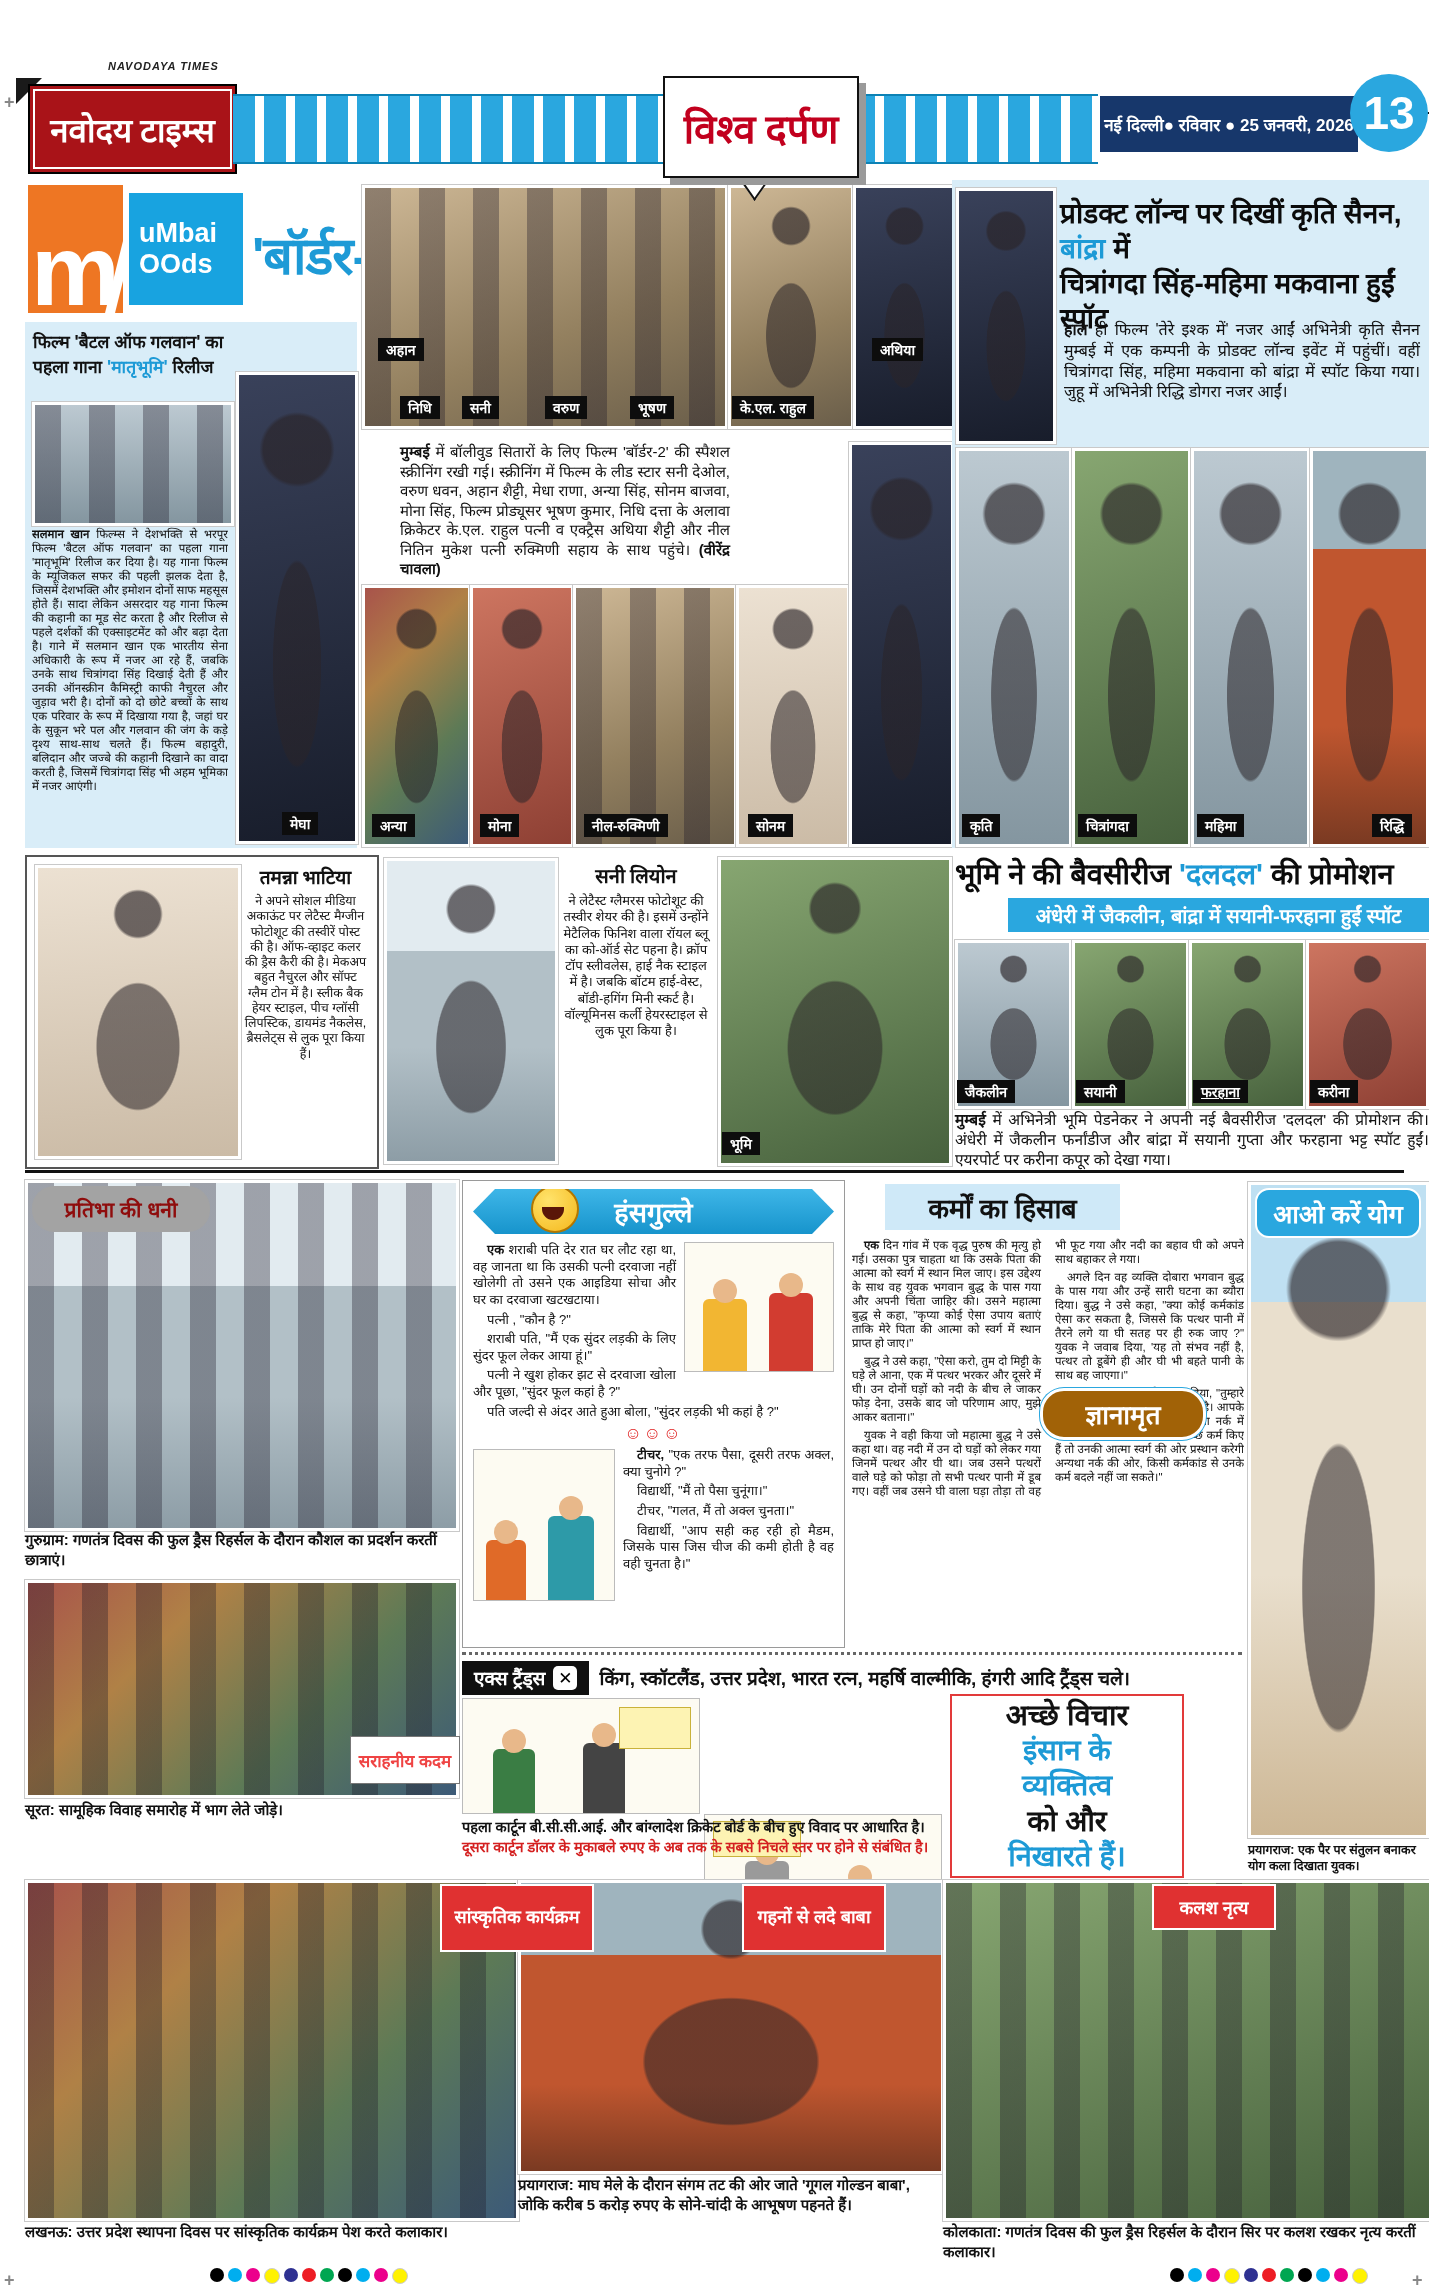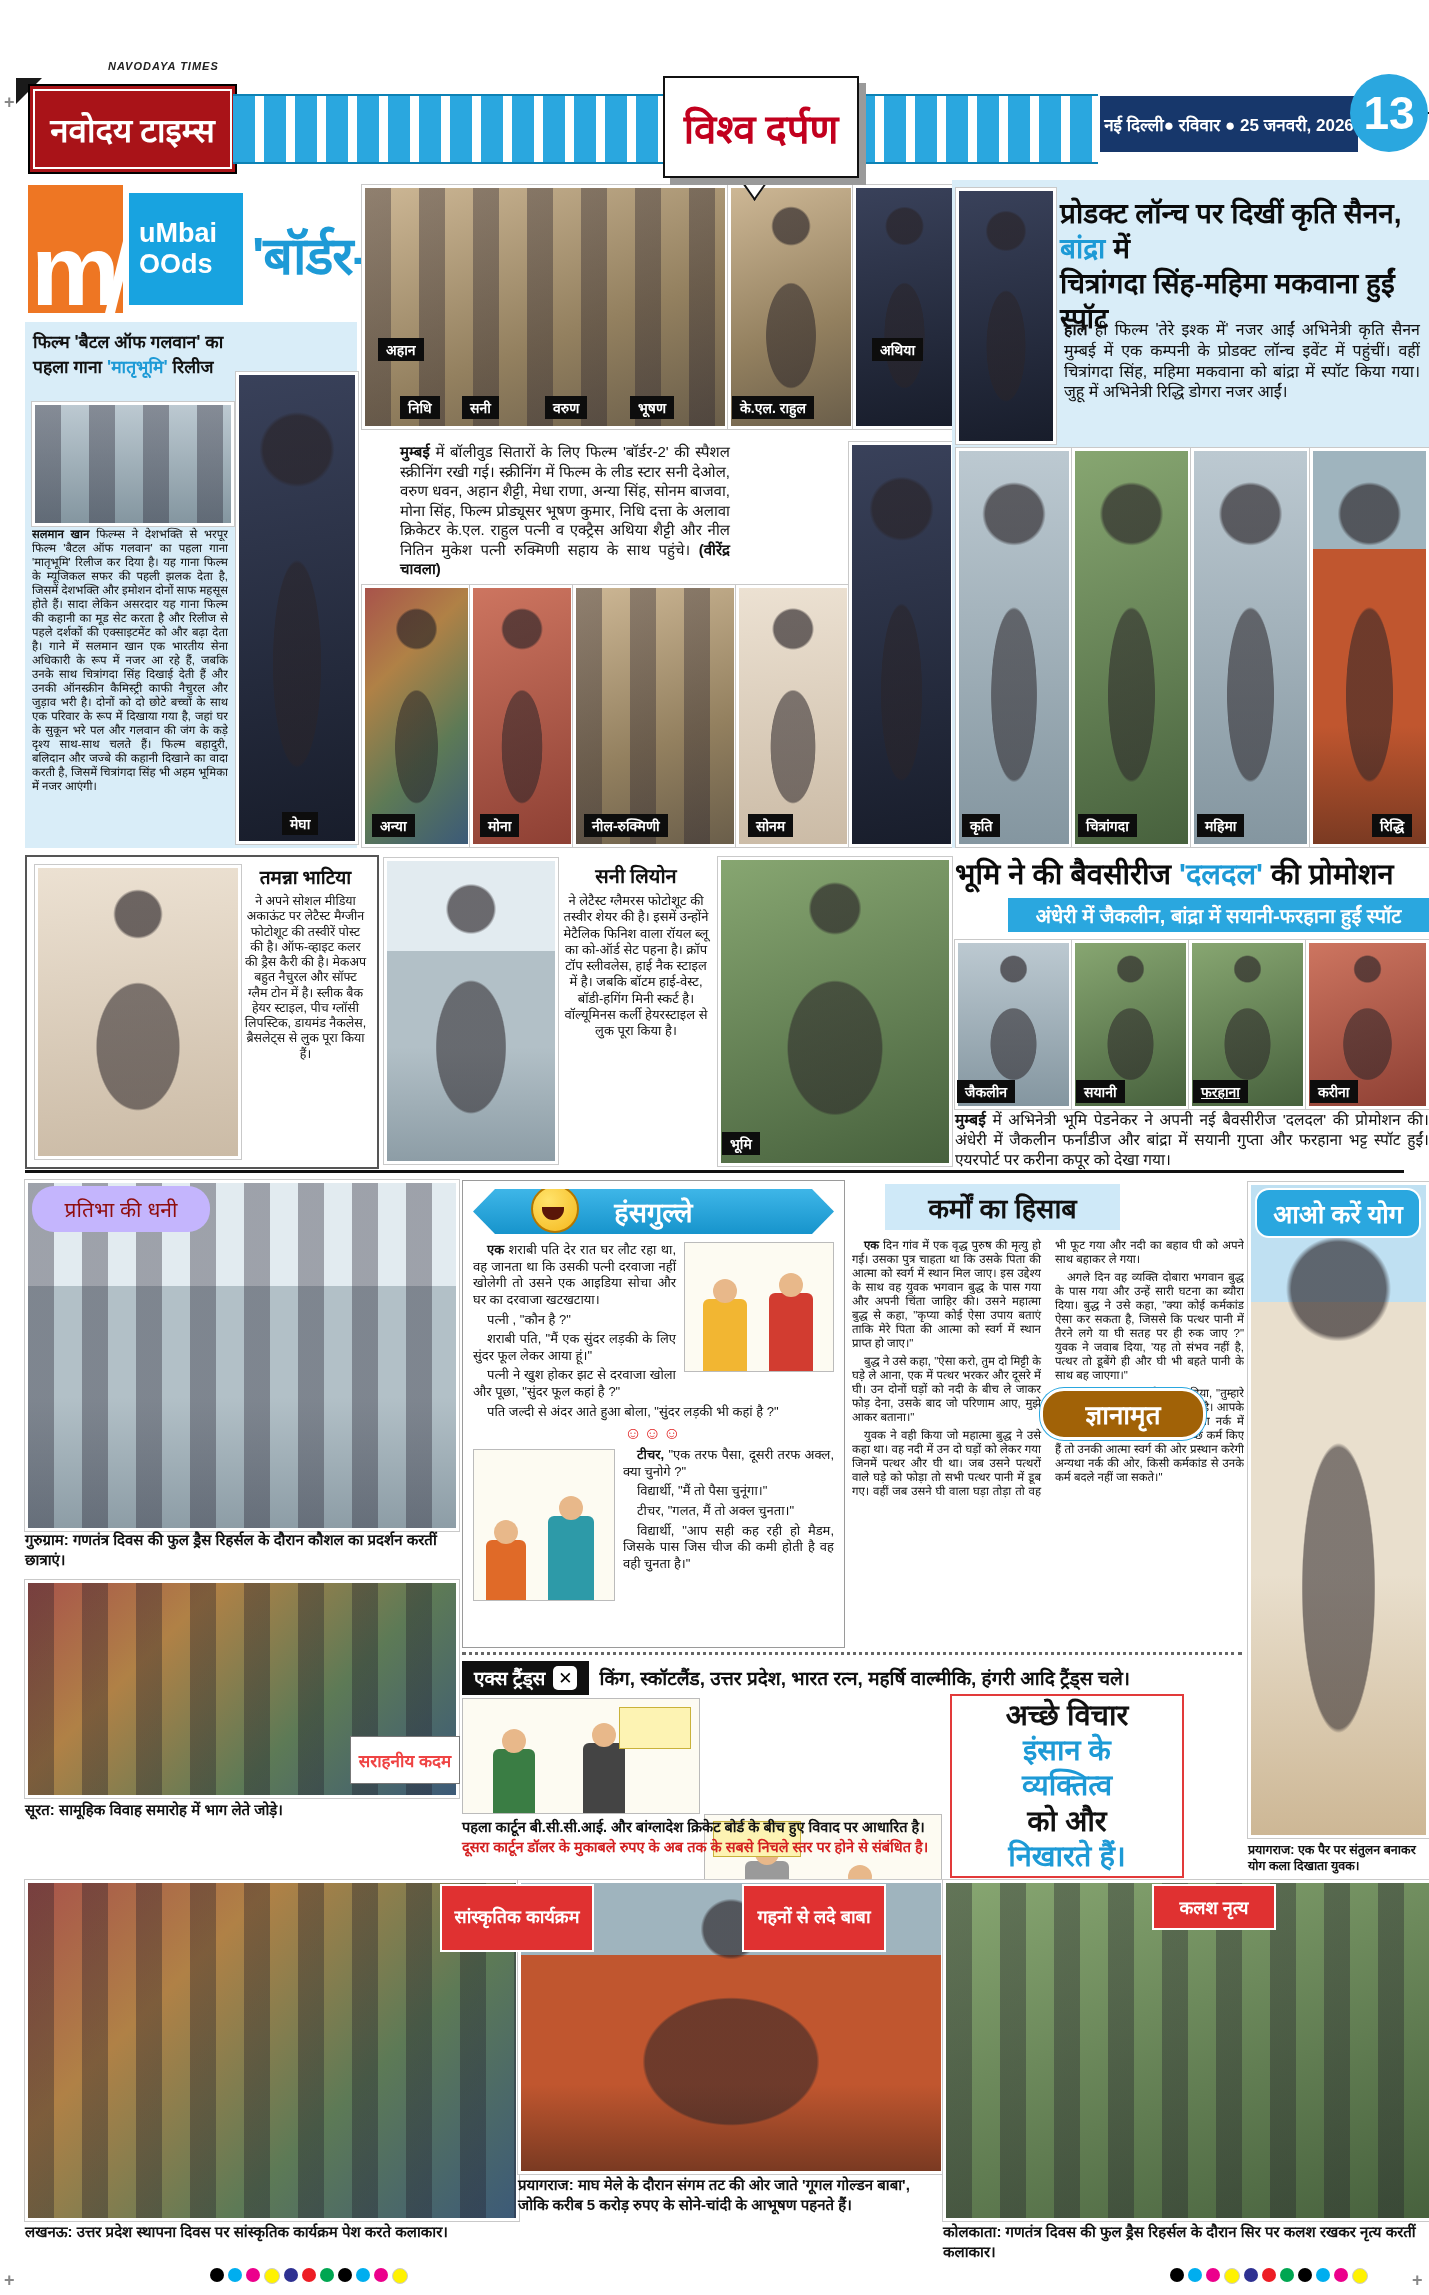--- a/index.html
+++ b/index.html
@@ -59,21 +59,21 @@
   .smilies{color:#e02020;font-size:17px;font-weight:bold;text-align:center;letter-spacing:2px;margin:2px 0;}
   .cartoon{border:1px solid #bbb;background:#fdfbf2;position:relative;overflow:hidden;}
   .fig{position:absolute;border-radius:6px 6px 0 0;}
   .fig::before{content:"";position:absolute;left:50%;top:-20px;transform:translateX(-50%);width:24px;height:24px;border-radius:50%;background:#e8b88a;}
   
   .karma-head{background:#cfe9f8;display:flex;align-items:center;justify-content:center;font-size:27px;font-weight:bold;z-index:4;}
   .karma-txt{font-size:11.5px;line-height:1.22;text-align:justify;column-count:2;column-gap:14px;}
   .karma-txt p{margin:0 0 4px 0;text-indent:12px;}
   .gyan{background:#a16207;border:3px solid #fff;box-shadow:0 0 0 1px #2aa7df;border-radius:24px;color:#fff;font-size:26px;font-weight:bold;display:flex;align-items:center;justify-content:center;z-index:4;}
   
-  .pill-orange{background:#c4b5fd;border-radius:22px;color:#8f0d0d;font-size:21px;font-weight:normal;display:flex;align-items:center;justify-content:center;z-index:6;}
+  .pill-orange{background:#a3a3a3;border-radius:22px;color:#8f0d0d;font-size:21px;font-weight:bold;display:flex;align-items:center;justify-content:center;z-index:6;}
   .pill-blue{background:#2aa7df;border-radius:14px;color:#fff;font-size:25px;font-weight:bold;display:flex;align-items:center;justify-content:center;z-index:6;border:2px solid #fff;}
   .white-badge{background:#fff;border:1px solid #777;color:#ef4444;font-size:17px;font-weight:bold;display:flex;align-items:center;justify-content:center;z-index:6;}
   .xbar{display:flex;align-items:center;border-top:3px dotted #666;padding-top:4px;}
   .xbar .xseg{background:#101010;color:#fff;font-size:19px;font-weight:bold;padding:4px 12px;display:flex;align-items:center;gap:8px;}
   .xlogo{width:24px;height:24px;background:#fff;border-radius:5px;color:#000;font-size:17px;font-weight:bold;display:flex;align-items:center;justify-content:center;}
   .xbar .xtxt{font-size:19px;font-weight:bold;padding-left:10px;}
   .quote-box{border:2px solid #e23a3a;background:#fff;display:flex;flex-direction:column;align-items:center;justify-content:center;gap:2px;}
   .quote-box div{font-size:29px;font-weight:bold;line-height:1.15;}
   .cart-cap{font-size:14.5px;font-weight:bold;line-height:1.35;}
   .red-txt{color:#d42020;}

